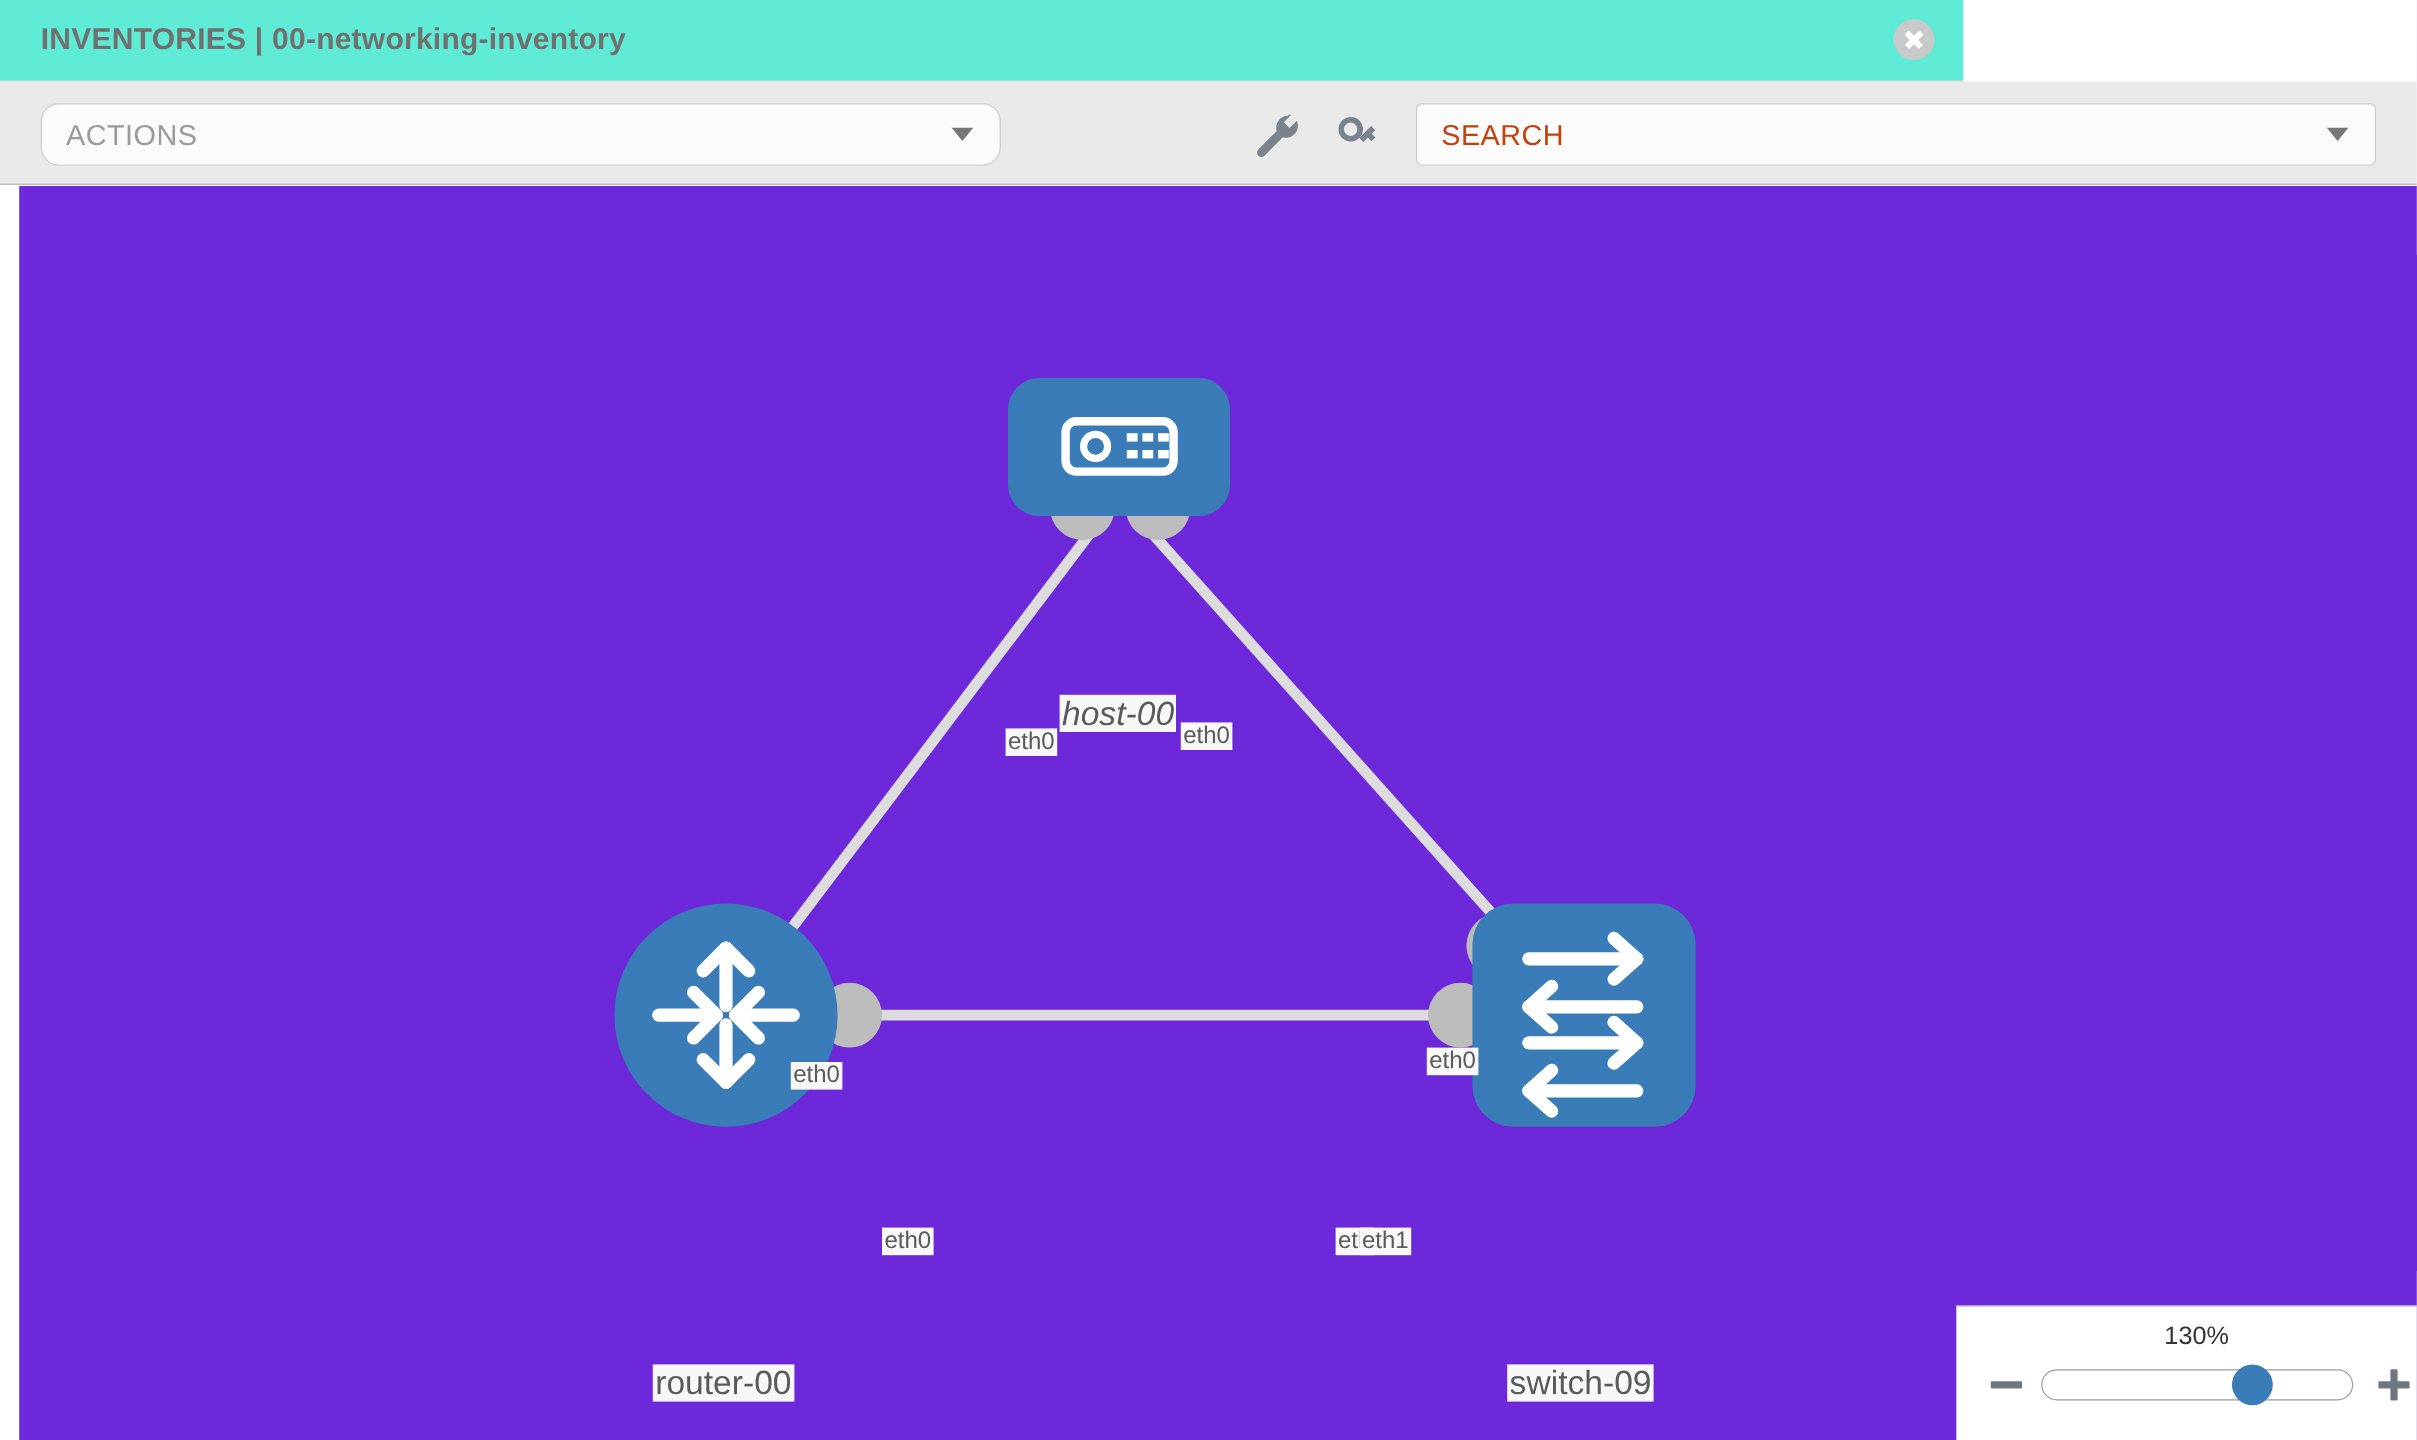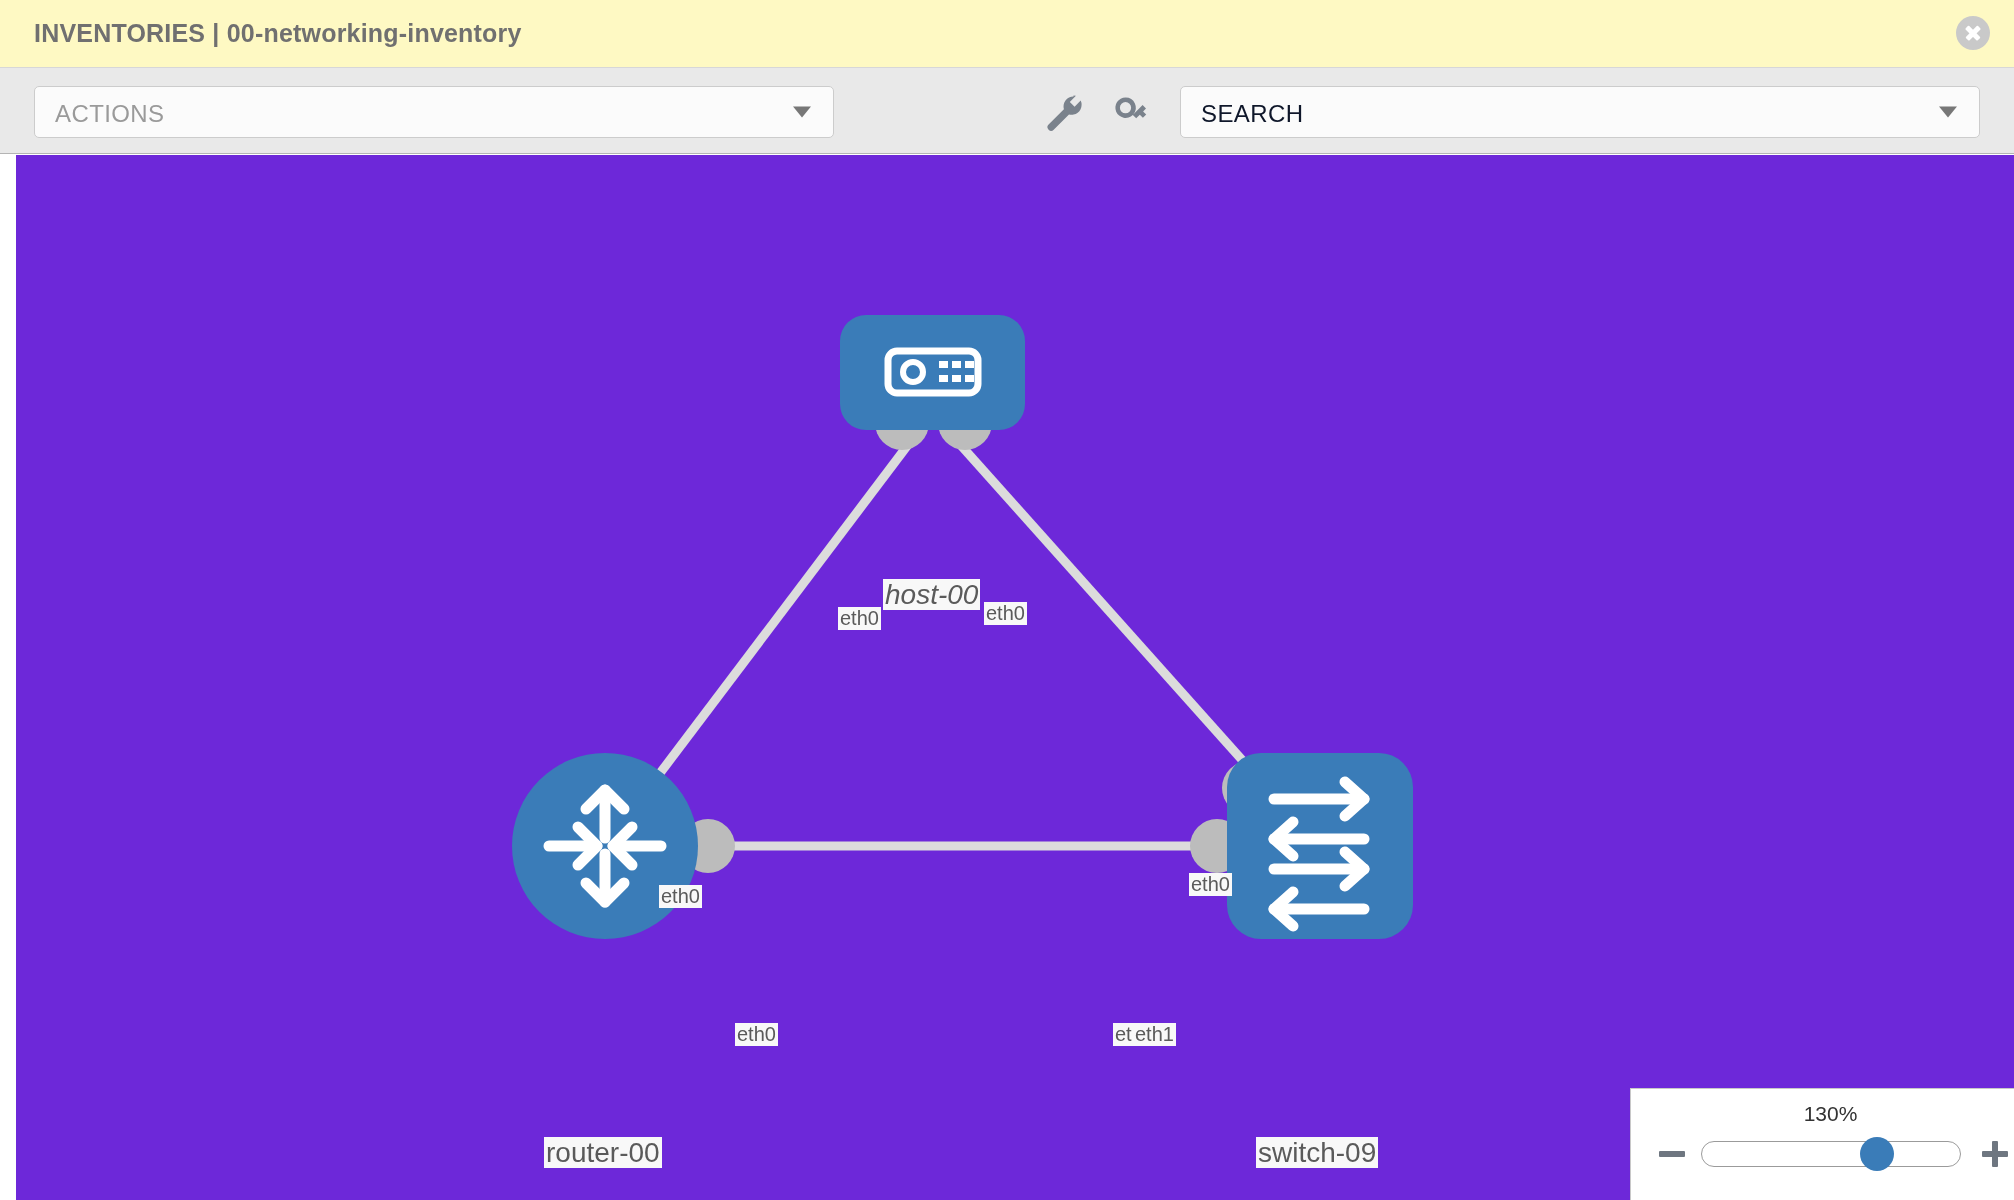--- a/index.html
+++ b/index.html
@@ -7,22 +7,22 @@
     width: 2014px; height: 1200px;
     font-family: "Liberation Sans", sans-serif;
     background: #ffffff;
     overflow: hidden;
   }
   #app { position: relative; width: 2014px; height: 1200px; }
 
   
   .header {
     position: absolute; left: 0; top: 0;
-    width: 2014px; height: 68px;
-    background: #fef9c3;
+    width: 1636px; height: 68px;
+    background: #5eead4;
     border-bottom: 1px solid #d7d7d7;
   }
   .header-title {
     position: absolute; left: 34px; top: 19px;
     font-size: 25px; font-weight: bold;
     color: #707070;
     letter-spacing: .2px;
     white-space: nowrap;
   }
   .close-btn {
@@ -47,21 +47,21 @@
     position: absolute; left: 0; top: 68px;
     width: 2014px; height: 86px;
     background: #e9e9e9;
     border-bottom: 1px solid #b4b4b4;
   }
   .actions-select {
     position: absolute; left: 34px; top: 18px;
     width: 800px; height: 52px;
     background: #fbfbfb;
     border: 1px solid #cccccc;
-    border-radius: 5px;
+    border-radius: 15px;
     cursor: pointer;
   }
   .actions-label {
     position: absolute; left: 20px; top: 13px;
     font-size: 24px; color: #9a9a9a;
     letter-spacing: .4px;
   }
   .caret {
     position: absolute; right: 22px; top: 50%;
     transform: translateY(-50%);
@@ -82,21 +82,21 @@
   .search-select {
     position: absolute; left: 1180px; top: 18px;
     width: 800px; height: 52px;
     background: #fbfbfb;
     border: 1px solid #cccccc;
     border-radius: 5px;
     cursor: text;
   }
   .search-label {
     position: absolute; left: 20px; top: 13px;
-    font-size: 24px; color: #0f172a;
+    font-size: 24px; color: #c2410c;
     letter-spacing: .4px;
   }
 
   
   .canvas {
     position: absolute; left: 16px; top: 155px;
     width: 2014px; height: 1045px;
     background: #6d28d9;
     overflow: hidden;
   }

